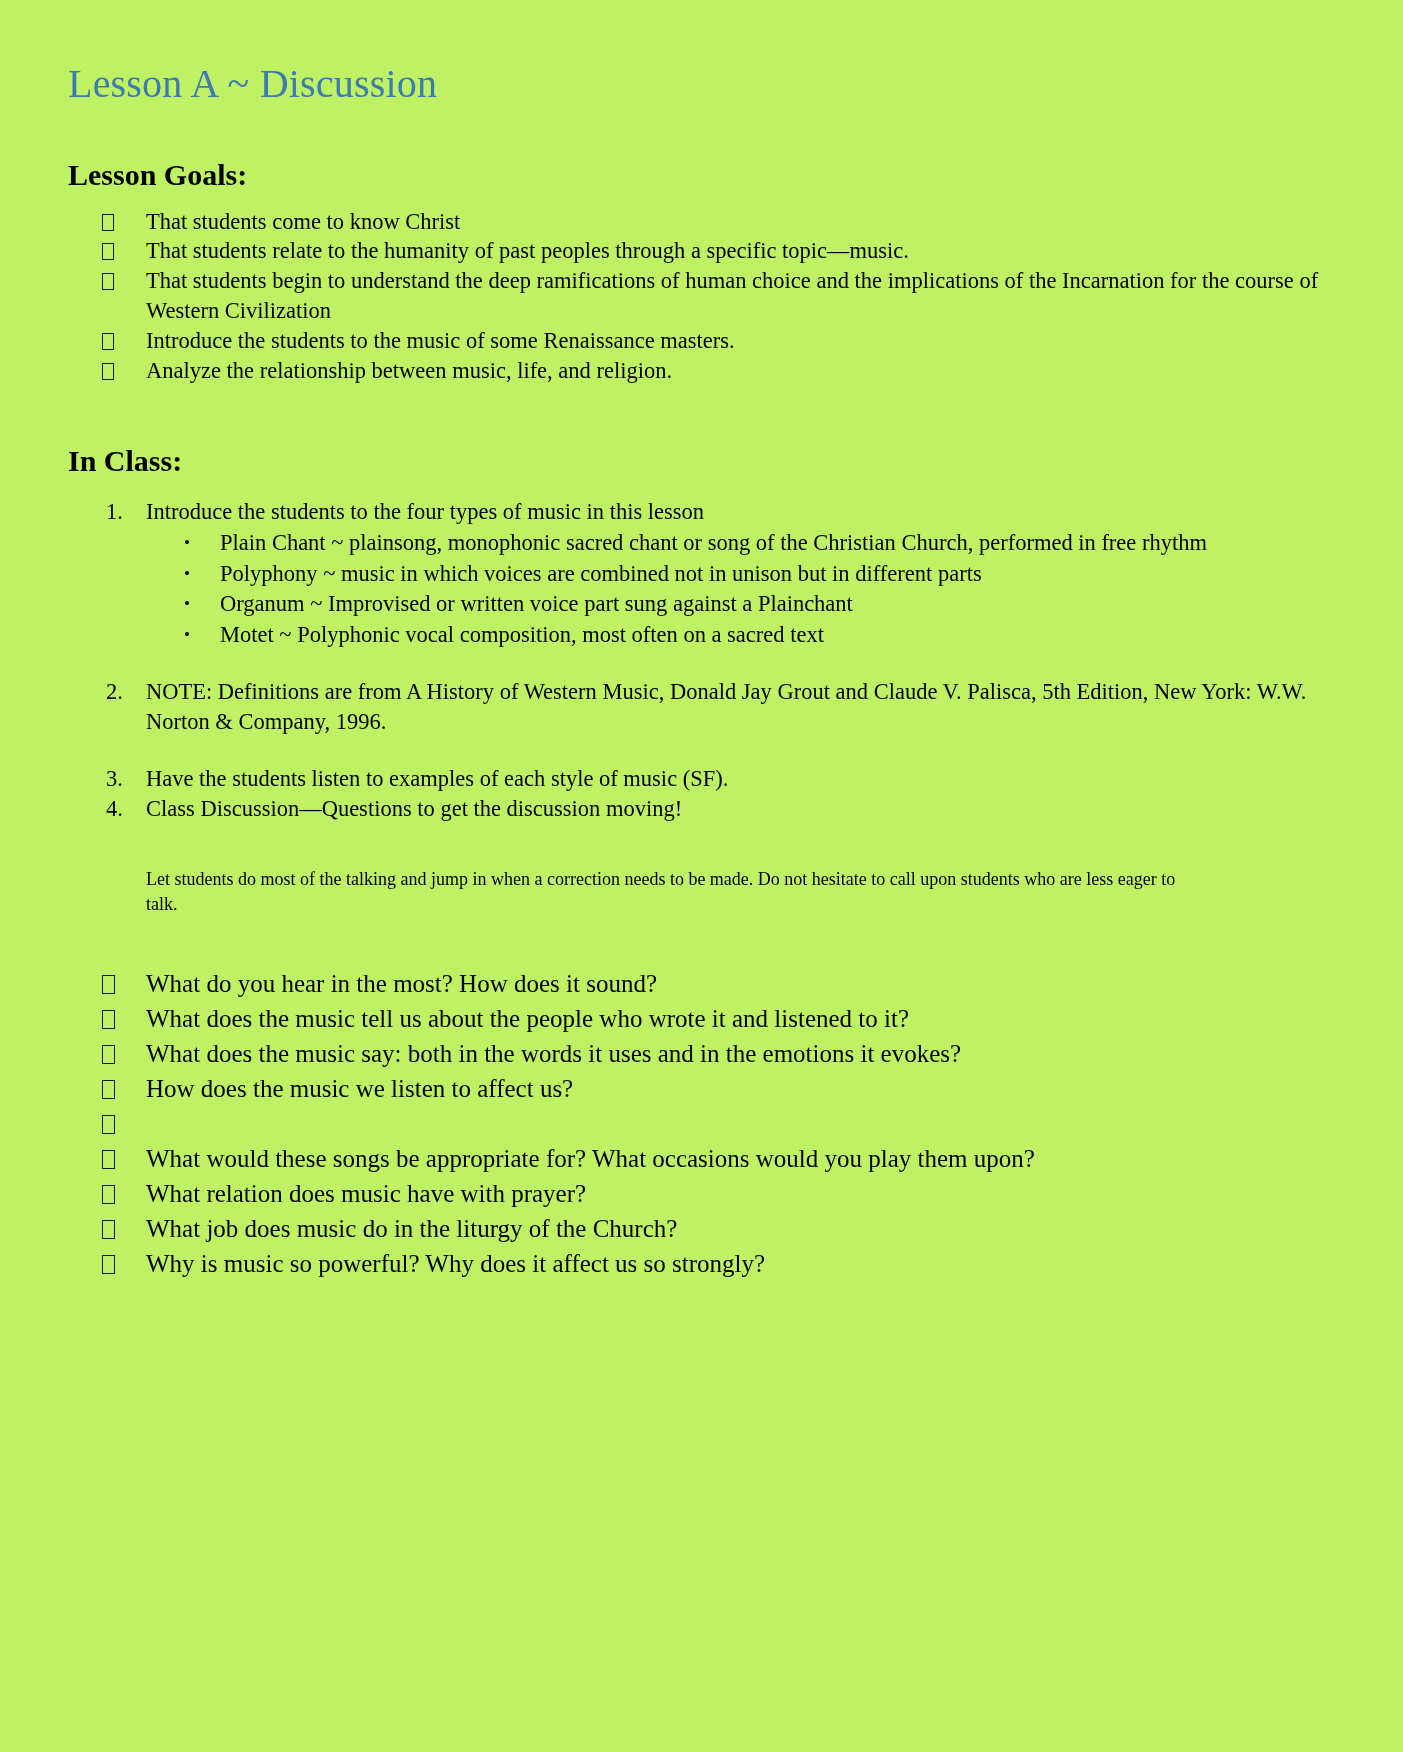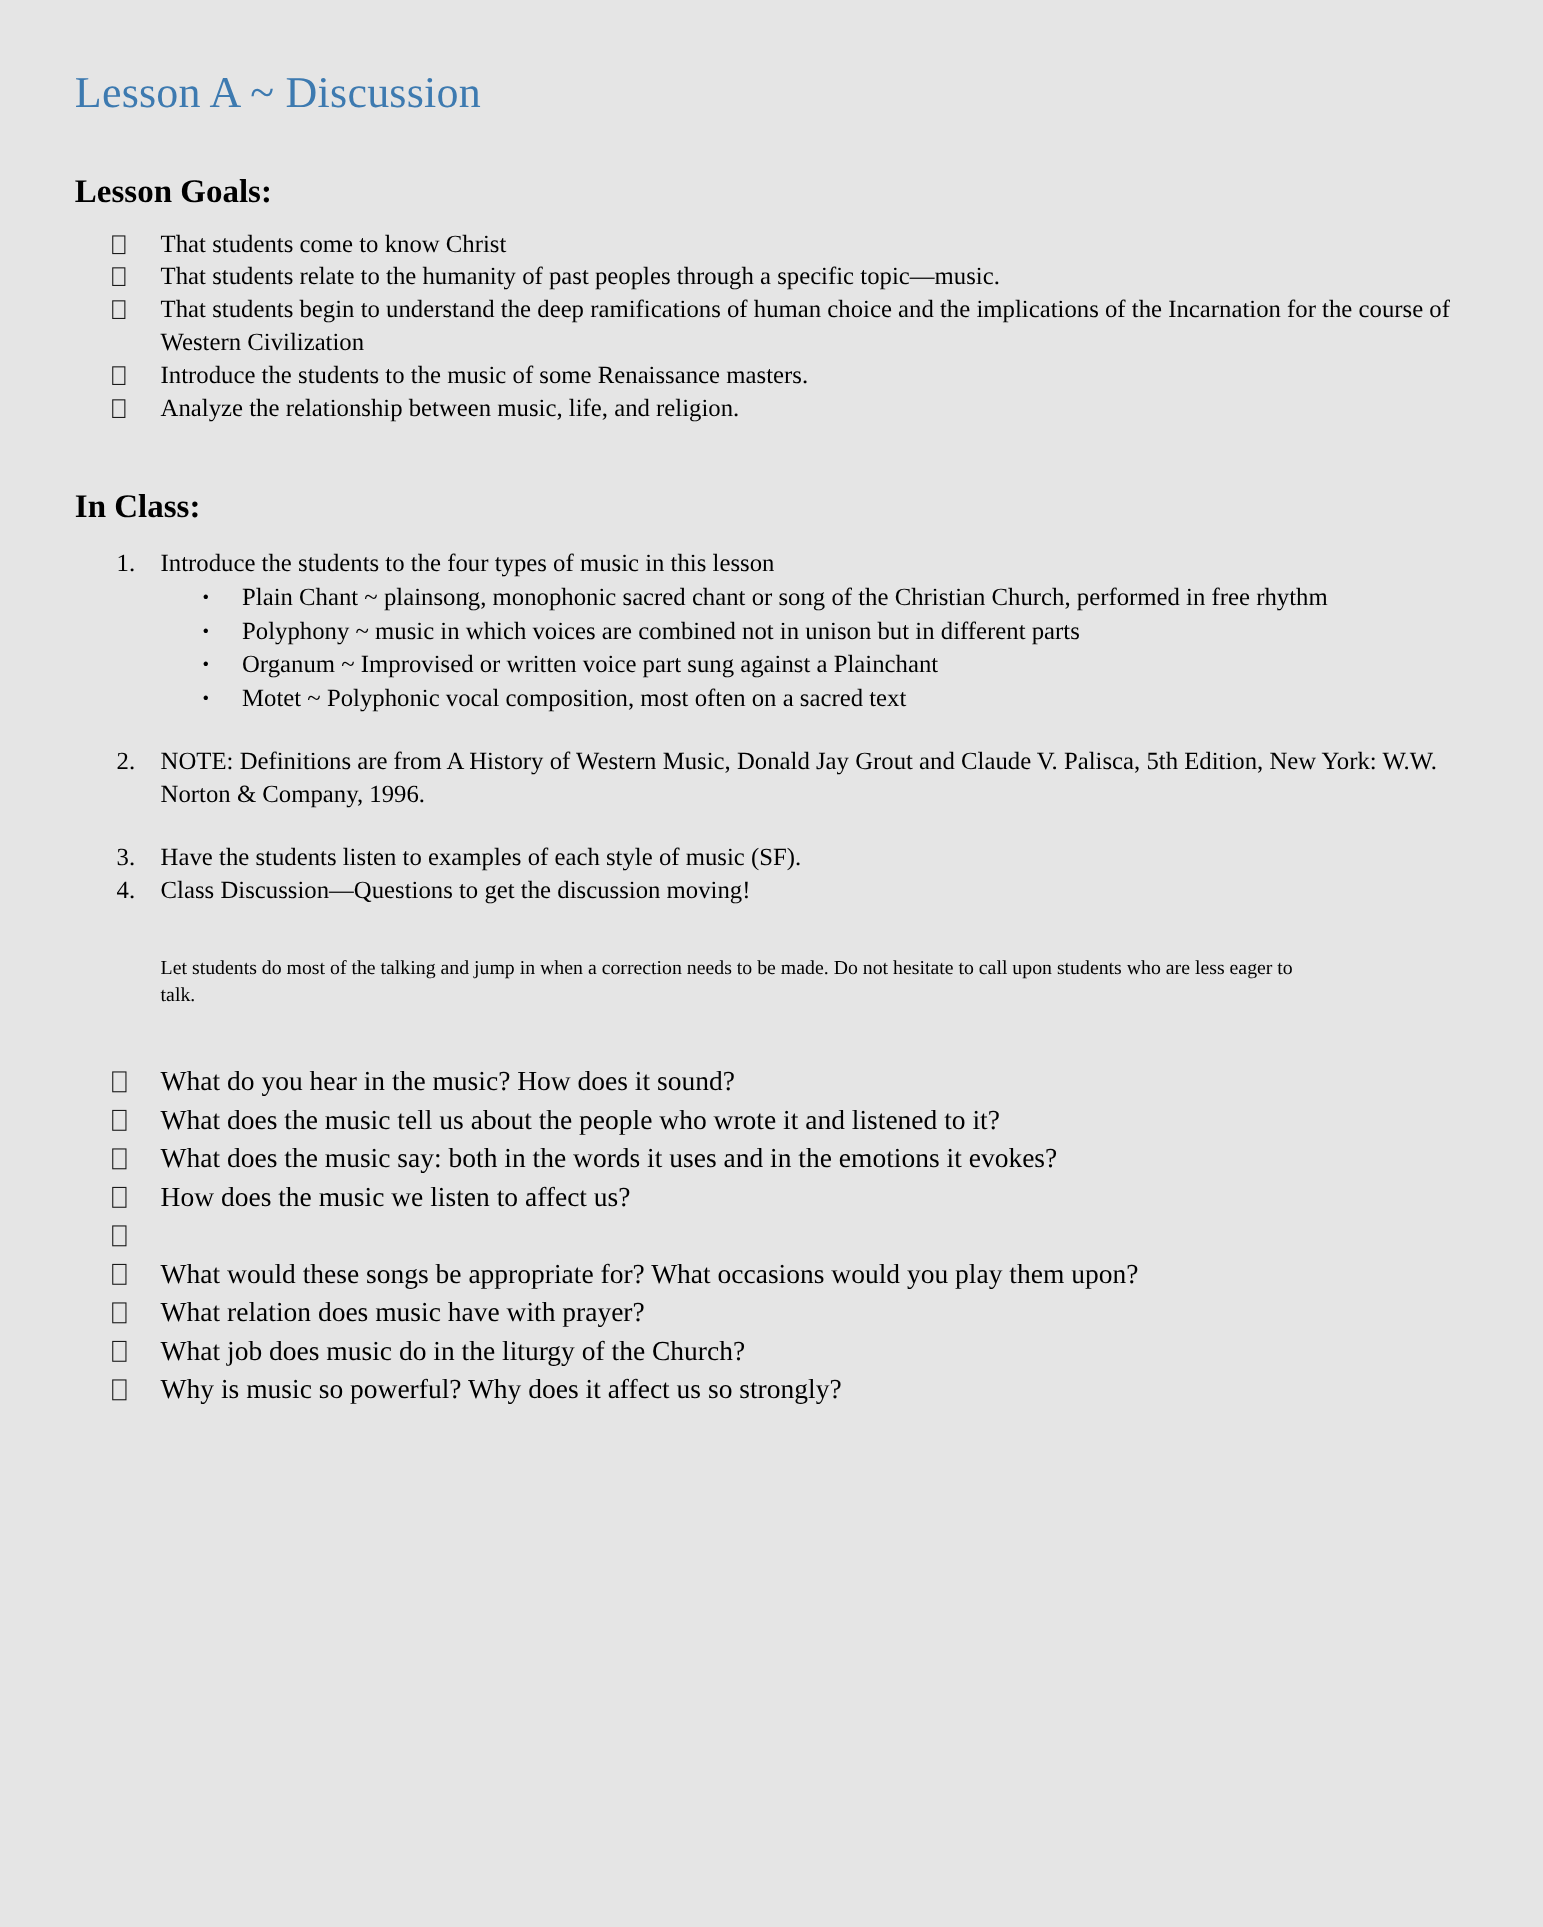--- a/index.html
+++ b/index.html
@@ -11,21 +11,21 @@
     width: 1403px;
     height: 1752px;
     font-family: "Liberation Serif", "DejaVu Serif", serif;
     color: #000000;
     overflow: hidden;
   }
   .page {
     position: relative;
     width: 1403px;
     height: 1752px;
-    background: #e5e5e5;
+    background: #bef264;
     box-sizing: border-box;
     padding: 62px 70px 0 68px;
   }
 
   
   .doc-title {
     color: #3d7ab0;
     font-size: 40px;
     font-weight: normal;
     letter-spacing: 0.2px;
@@ -226,21 +226,21 @@
       <span class="marker">4.</span>
       <span class="body">Class Discussion—Questions to get the discussion moving!</span>
     </li>
   </ol>
 
   <p class="instruction">Let students do most of the talking and jump in when a correction needs to be made.  Do not hesitate to call upon students who are less eager to talk.</p>
 
   <ul class="question-list">
     <li class="question-item">
       <span class="marker"><span class="tofu-lg"></span></span>
-      <span class="body">What do you hear in the music?  How does it sound?</span>
+      <span class="body">What do you hear in the most?  How does it sound?</span>
     </li>
     <li class="question-item">
       <span class="marker"><span class="tofu-lg"></span></span>
       <span class="body">What does the music tell us about the people who wrote it and listened to it?</span>
     </li>
     <li class="question-item">
       <span class="marker"><span class="tofu-lg"></span></span>
       <span class="body">What does the music say: both in the words it uses and in the emotions it evokes?</span>
     </li>
     <li class="question-item">

